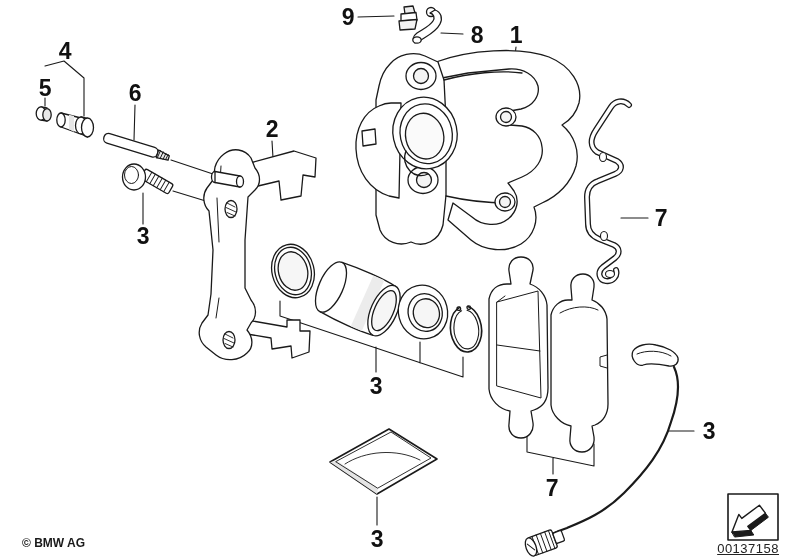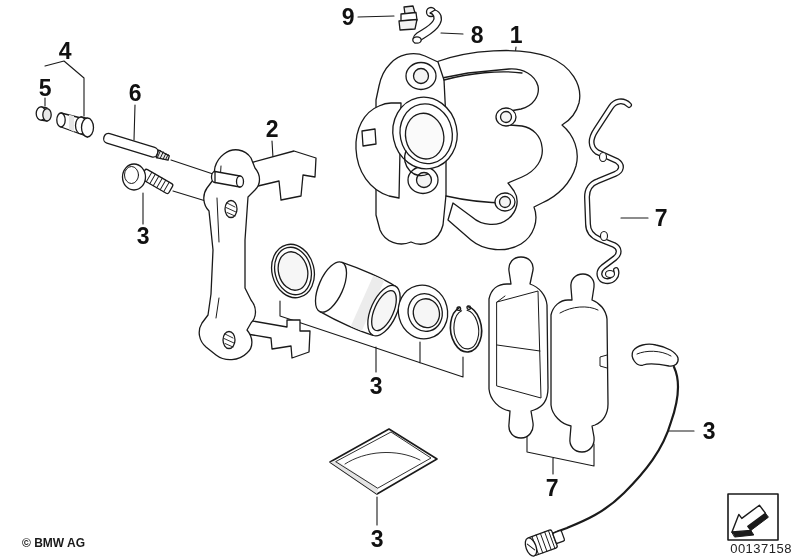--- a/index.html
+++ b/index.html
@@ -11,22 +11,22 @@
   .callout{
     position:absolute;transform:translate(-50%,-50%);
     font-weight:700;font-size:23px;line-height:1;color:#111;
     letter-spacing:-0.5px;user-select:none;cursor:pointer;
   }
   .copyright{
     position:absolute;left:22px;top:536px;
     font-weight:700;font-size:12px;color:#1a1a1a;letter-spacing:0px;
   }
   .image-number{
-    position:absolute;right:7px;top:541px;
-    font-weight:400;font-size:13px;color:#222;letter-spacing:0.5px;
+    position:absolute;right:20px;top:541px;
+    font-weight:400;font-size:13px;color:#222;letter-spacing:0.5px;text-decoration:underline;
   }
 </style>
 </head>
 <body>
 
 <div class="stage">
 
 <svg width="799" height="559" viewBox="0 0 799 559">
   <g fill="#ffffff" stroke="#1a1a1a" stroke-width="1.3" stroke-linejoin="round" stroke-linecap="round">
 

